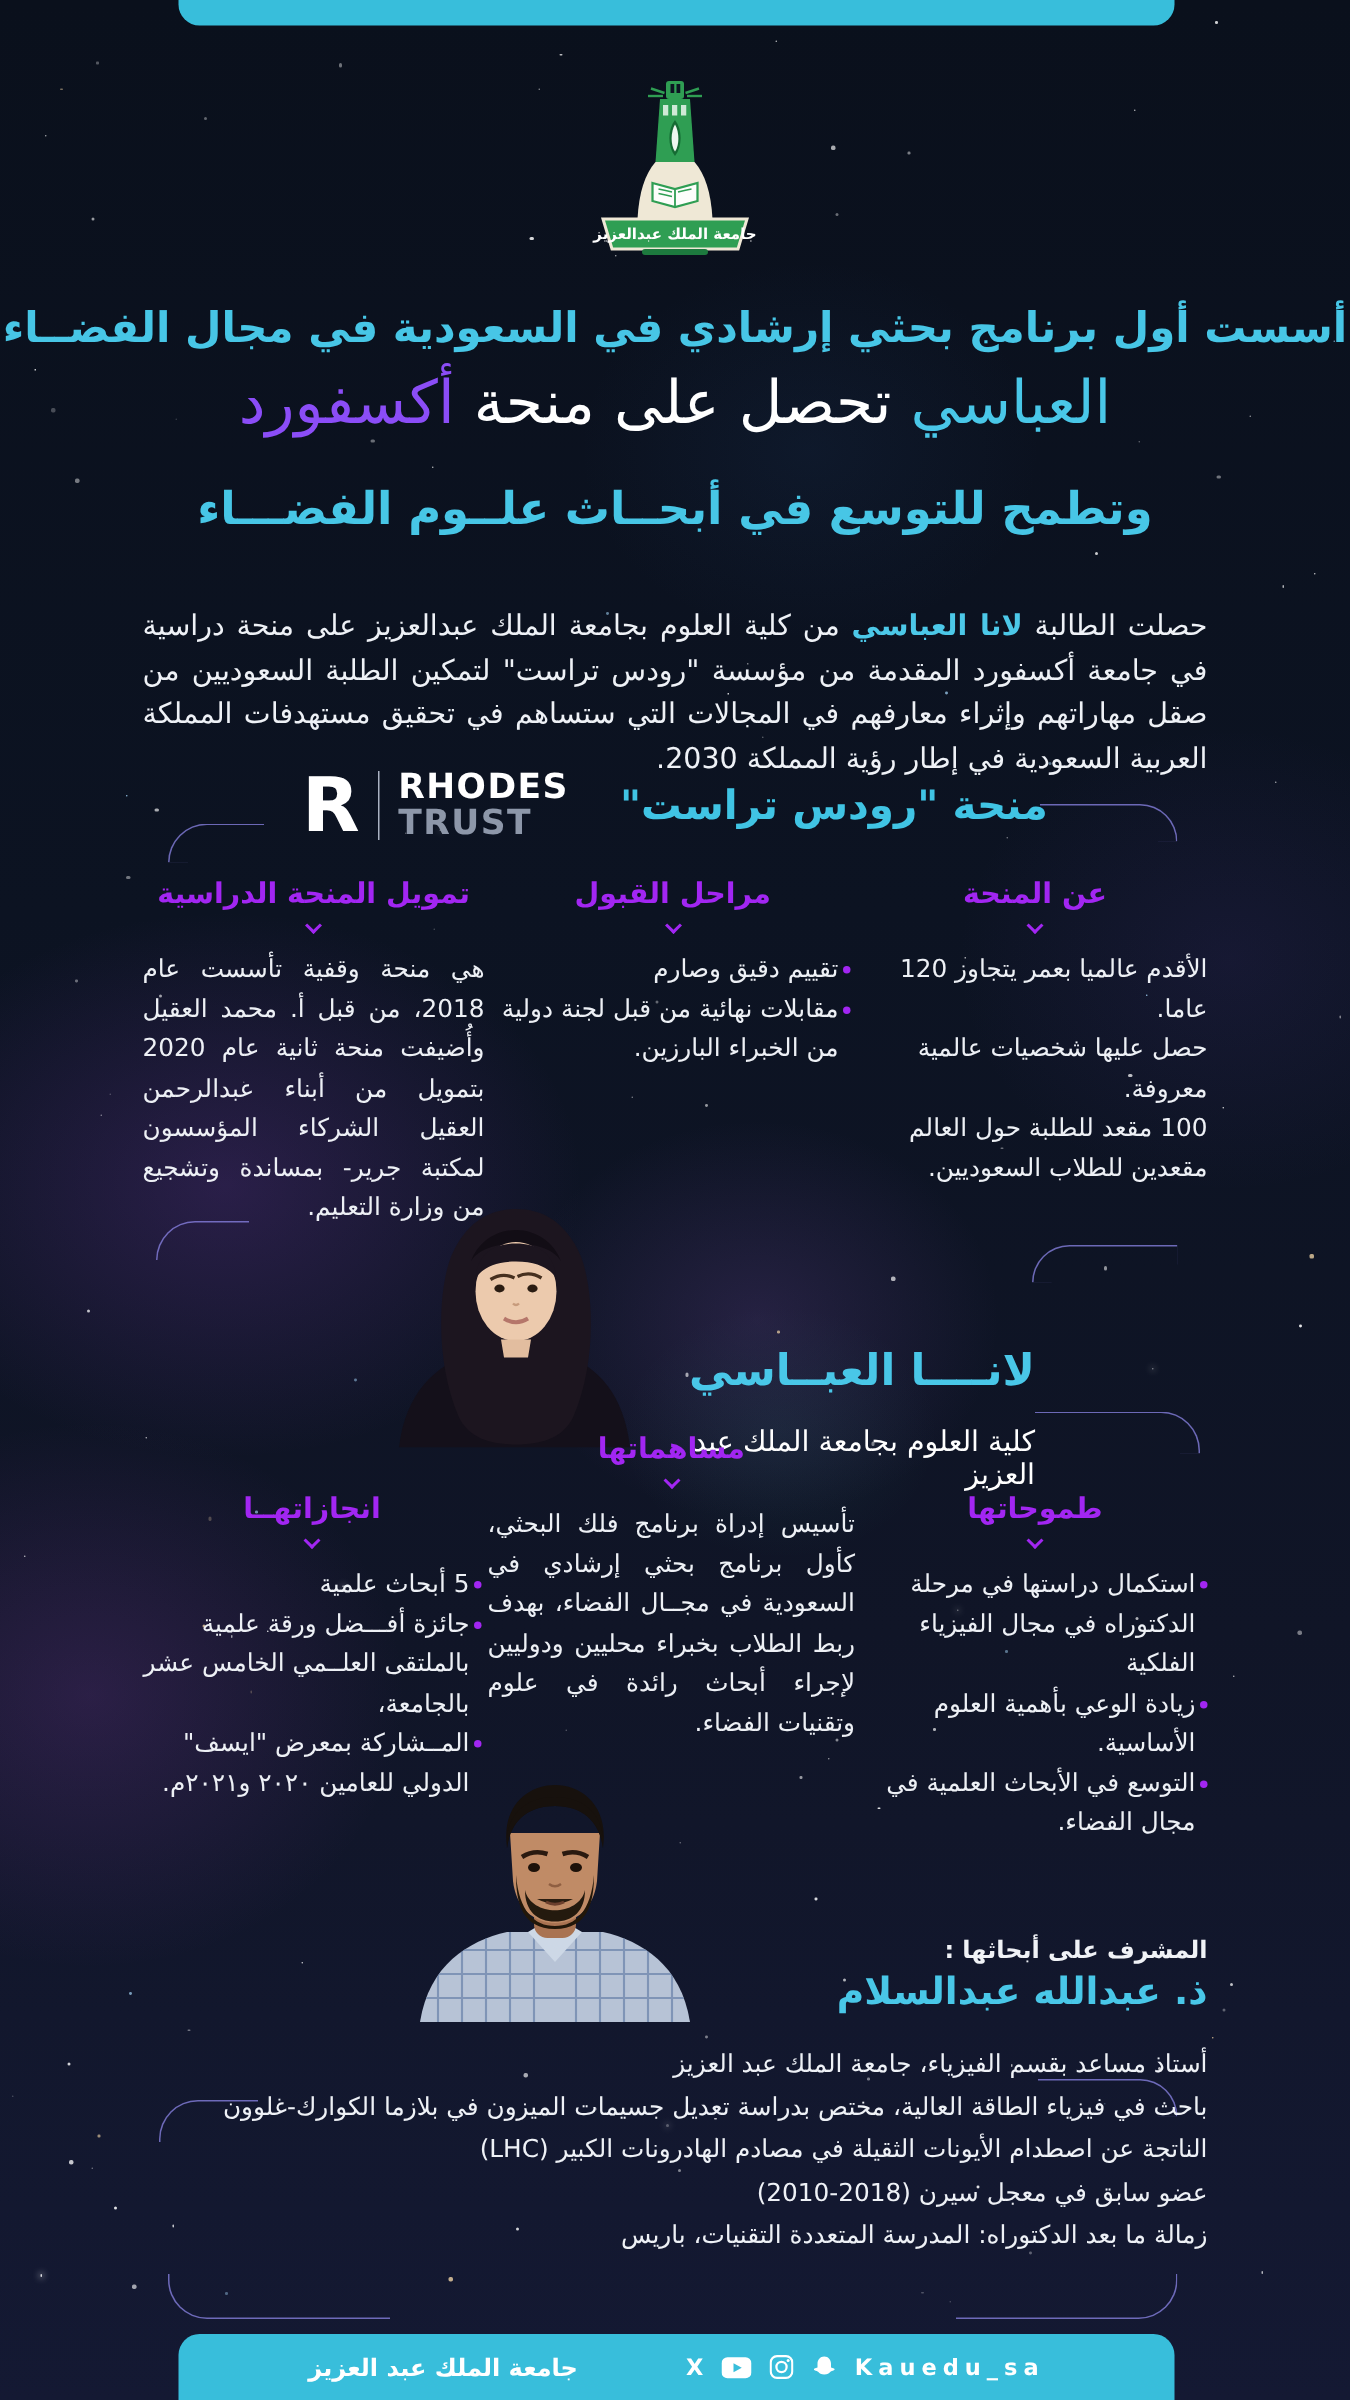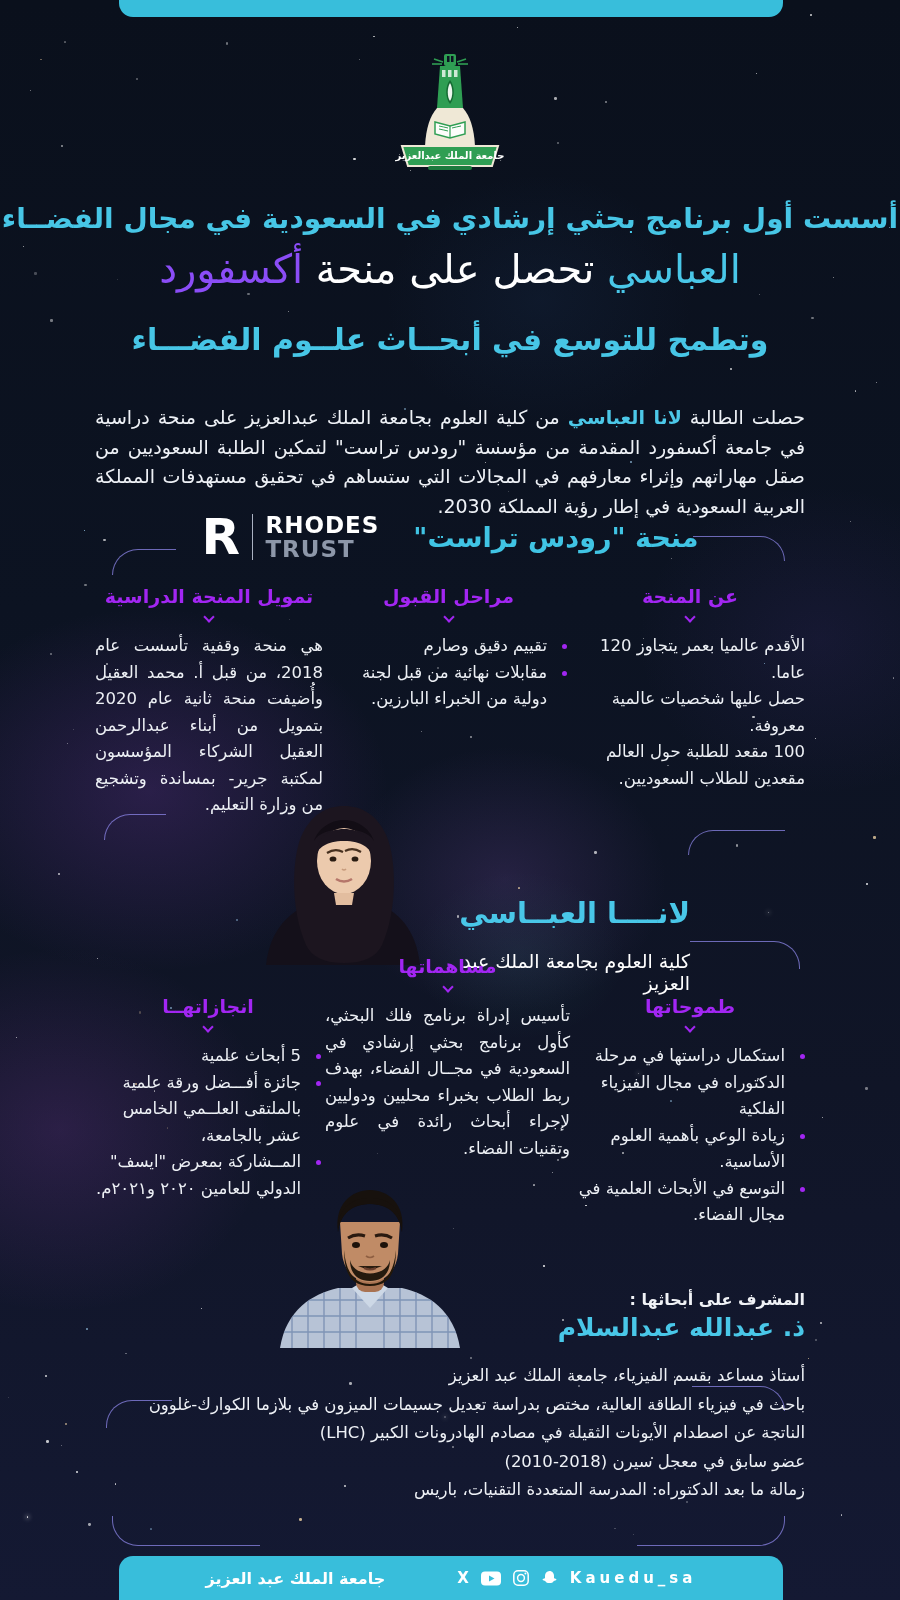--- a/index.html
+++ b/index.html
@@ -42,21 +42,21 @@
   .bracket{position:absolute;pointer-events:none;border:0 solid rgba(141,134,232,0.75);}
   .b-tr{border-top-width:1.5px;border-right-width:1.5px;border-top-right-radius:26px;}
   .b-tl{border-top-width:1.5px;border-left-width:1.5px;border-top-left-radius:26px;}
   .b-br{border-bottom-width:1.5px;border-right-width:1.5px;border-bottom-right-radius:26px;}
   .b-bl{border-bottom-width:1.5px;border-left-width:1.5px;border-bottom-left-radius:26px;}
   .col{position:absolute;direction:rtl;}
   .col h3{margin:0;text-align:center;font-size:19px;font-weight:bold;color:#a226f2;}
   .chev{width:8px;height:8px;border-left:2px solid #a226f2;border-bottom:2px solid #a226f2;transform:rotate(-45deg);margin:6px auto 12px;}
   .col .body{color:#edf0f5;font-size:16.5px;line-height:26.5px;text-align:right;font-weight:500;}
   .col .body.just{text-align:justify;}
-  .li{display:flex;gap:15px;align-items:flex-start;}
+  .li{display:flex;gap:3px;align-items:flex-start;}
   .dot{flex:0 0 auto;width:5px;height:5px;border-radius:50%;background:#a226f2;margin-top:11px;}
   .photo{position:absolute;}
   .student-id{position:absolute;left:430px;top:896px;width:260px;text-align:right;direction:rtl;}
   .student-id .nm{font-size:29px;font-weight:bold;color:#49c7e8;}
   .student-id .sub{margin-top:20px;font-size:19px;font-weight:normal;color:#fff;}
   .sup-id{position:absolute;left:400px;top:1290px;width:405px;text-align:right;direction:rtl;}
   .sup-id .lbl{font-size:16px;font-weight:bold;color:#f0f2f6;}
   .sup-id .nm{margin-top:4px;font-size:25px;font-weight:bold;color:#49c7e8;}
   .bio{position:absolute;left:95px;top:1362px;width:710px;direction:rtl;text-align:right;color:#eef1f6;font-size:16.5px;line-height:28.5px;font-weight:500;}
   .footer-inner{position:absolute;inset:0;display:flex;justify-content:center;align-items:center;gap:72px;direction:ltr;}

